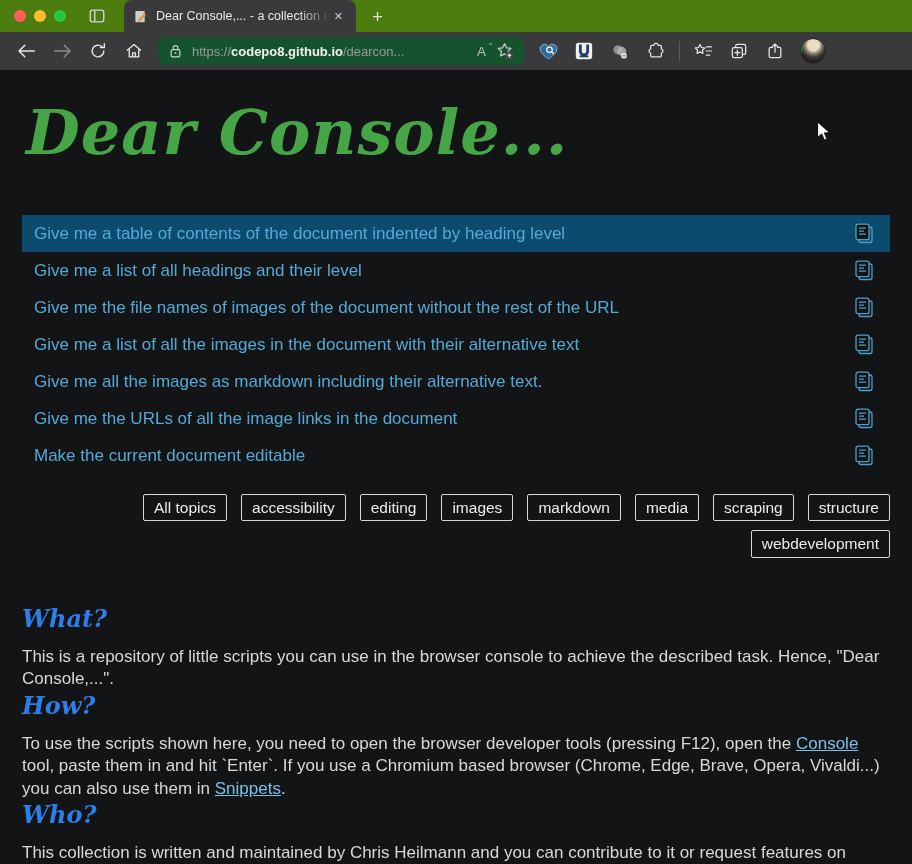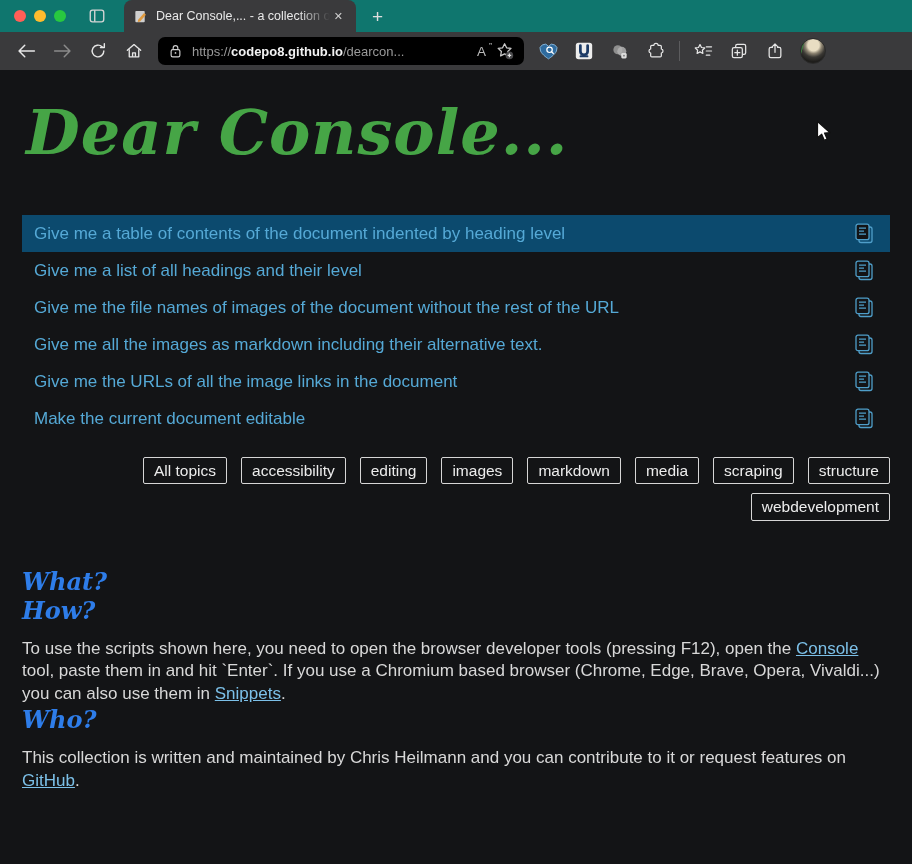--- a/index.html
+++ b/index.html
@@ -1,36 +1,36 @@
 <!DOCTYPE html>
 <html><head>
 <meta charset="utf-8">
 <style>
   * { margin:0; padding:0; box-sizing:border-box; }
   html,body { background:#000; }
   body { font-family:"Liberation Sans", sans-serif; }
   .window { position:relative; width:912px; height:864px; background:#131416; overflow:hidden; }
 
   
-  .tabbar { height:32px; background:#0f766e; display:flex; align-items:center; }
+  .tabbar { height:32px; background:#4d7c0f; display:flex; align-items:center; }
   .traffic { display:flex; gap:8px; padding-left:14px; }
   .tl-dot { width:12px; height:12px; border-radius:50%; }
   .tl-red { background:#ff5f57; } .tl-yellow { background:#febc2e; } .tl-green { background:#28c840; }
   .tab-actions { margin-left:22px; display:flex; align-items:center; }
   .tab { margin-left:18px; height:32px; width:232px; background:#3a3a3c; border-radius:8px 8px 0 0; display:flex; align-items:center; padding:0 9px; }
   .tab-fav { flex:0 0 auto; margin-right:8px; display:flex; }
   .tab-title { color:#e9e9e9; font-size:12.5px; white-space:nowrap; overflow:hidden; flex:1;
     -webkit-mask-image:linear-gradient(90deg,#000 82%,transparent); mask-image:linear-gradient(90deg,#000 82%,transparent); }
   .tab-close { color:#cfcfcf; font-size:11px; padding:2px 4px; cursor:default; }
   .newtab { color:#dedede; font-size:19px; font-weight:300; margin-left:16px; line-height:1; }
 
   
   .toolbar { height:38px; background:#3a3a3c; display:flex; align-items:center; padding:0 8px; }
   .tb-icon { width:36px; display:flex; justify-content:center; align-items:center; flex:0 0 auto; }
-  .addressbar { flex:1; max-width:366px; height:28px; background:#000000; border-radius:7px; display:flex; align-items:center; padding:0 10px; margin:0 6px; }
+  .addressbar { flex:1; max-width:366px; height:28px; background:#14532d; border-radius:7px; display:flex; align-items:center; padding:0 10px; margin:0 6px; }
   .addressbar .url { flex:1; font-size:13px; white-space:nowrap; overflow:hidden; margin-left:9px; }
   .u-scheme,.u-path { color:#9a9a9a; } .u-host { color:#f2f2f2; font-weight:700; }
   .ra { color:#b9b9b9; font-size:13.5px; position:relative; padding-right:4px; margin:0 6px; }
   .ra .ra-wave { position:absolute; top:-3px; right:-2px; font-size:9px; color:#b9b9b9; }
   .staradd { position:relative; display:flex; }
   .ext-sep { width:1px; height:20px; background:#5c5c5e; margin:0 5px; }
   .avatar { width:26px; height:26px; border-radius:50%; margin-left:7px; flex:0 0 auto;
     background:
       linear-gradient(105deg, #3e7a3f 0 13%, rgba(0,0,0,0) 15%),
       radial-gradient(circle at 52% 26%, #e8ddc2 0 26%, #8d8472 38%, #3a3834 55%, #1f1e1c 75%);
@@ -214,20 +214,30 @@
           <a class="script-link" href="#">Give me the file names of images of the document without the rest of the URL</a>
           <span class="copy-btn">
             <svg width="20" height="21" viewBox="0 0 20 21">
               <rect x="5" y="4" width="13" height="15.5" rx="2" fill="none" stroke="#4f9ec9" stroke-width="1.3"></rect>
               <rect x="2" y="1.2" width="13" height="15.5" rx="2" fill="#131416" stroke="#4f9ec9" stroke-width="1.3"></rect>
               <path d="M5 5.2h7M5 8.2h5M5 11.2h7" stroke="#4f9ec9" stroke-width="1.2"></path>
             </svg>
           </span>
         </div>
 
+        <div class="script-row">
+          <a class="script-link" href="#">Give me a list of all the images in the document with their alternative text</a>
+          <span class="copy-btn">
+            <svg width="20" height="21" viewBox="0 0 20 21">
+              <rect x="5" y="4" width="13" height="15.5" rx="2" fill="none" stroke="#4f9ec9" stroke-width="1.3"></rect>
+              <rect x="2" y="1.2" width="13" height="15.5" rx="2" fill="#131416" stroke="#4f9ec9" stroke-width="1.3"></rect>
+              <path d="M5 5.2h7M5 8.2h5M5 11.2h7" stroke="#4f9ec9" stroke-width="1.2"></path>
+            </svg>
+          </span>
+        </div>
 
         <div class="script-row">
           <a class="script-link" href="#">Give me all the images as markdown including their alternative text.</a>
           <span class="copy-btn">
             <svg width="20" height="21" viewBox="0 0 20 21">
               <rect x="5" y="4" width="13" height="15.5" rx="2" fill="none" stroke="#4f9ec9" stroke-width="1.3"></rect>
               <rect x="2" y="1.2" width="13" height="15.5" rx="2" fill="#131416" stroke="#4f9ec9" stroke-width="1.3"></rect>
               <path d="M5 5.2h7M5 8.2h5M5 11.2h7" stroke="#4f9ec9" stroke-width="1.2"></path>
             </svg>
           </span>
@@ -274,20 +284,21 @@
 
         <button class="topic">structure</button>
 
         <button class="topic">webdevelopment</button>
       </div>
 
     <div class="footer">
 
         <section class="col">
           <h2>What?</h2>
+          <p><span>This is a repository of little scripts you can use in the browser console to achieve the described task. Hence, "Dear Console,...".</span></p>
         </section>
 
         <section class="col">
           <h2>How?</h2>
           <p><span>To use the scripts shown here, you need to open the browser developer tools (pressing F12), open the </span><a class="inline-link" href="#">Console</a><span> tool, paste them in and hit `Enter`. If you use a Chromium based browser (Chrome, Edge, Brave, Opera, Vivaldi...) you can also use them in </span><a class="inline-link" href="#">Snippets</a><span>.</span></p>
         </section>
 
         <section class="col">
           <h2>Who?</h2>
           <p><span>This collection is written and maintained by Chris Heilmann and you can contribute to it or request features on </span><a class="inline-link" href="#">GitHub</a><span>.</span></p>

